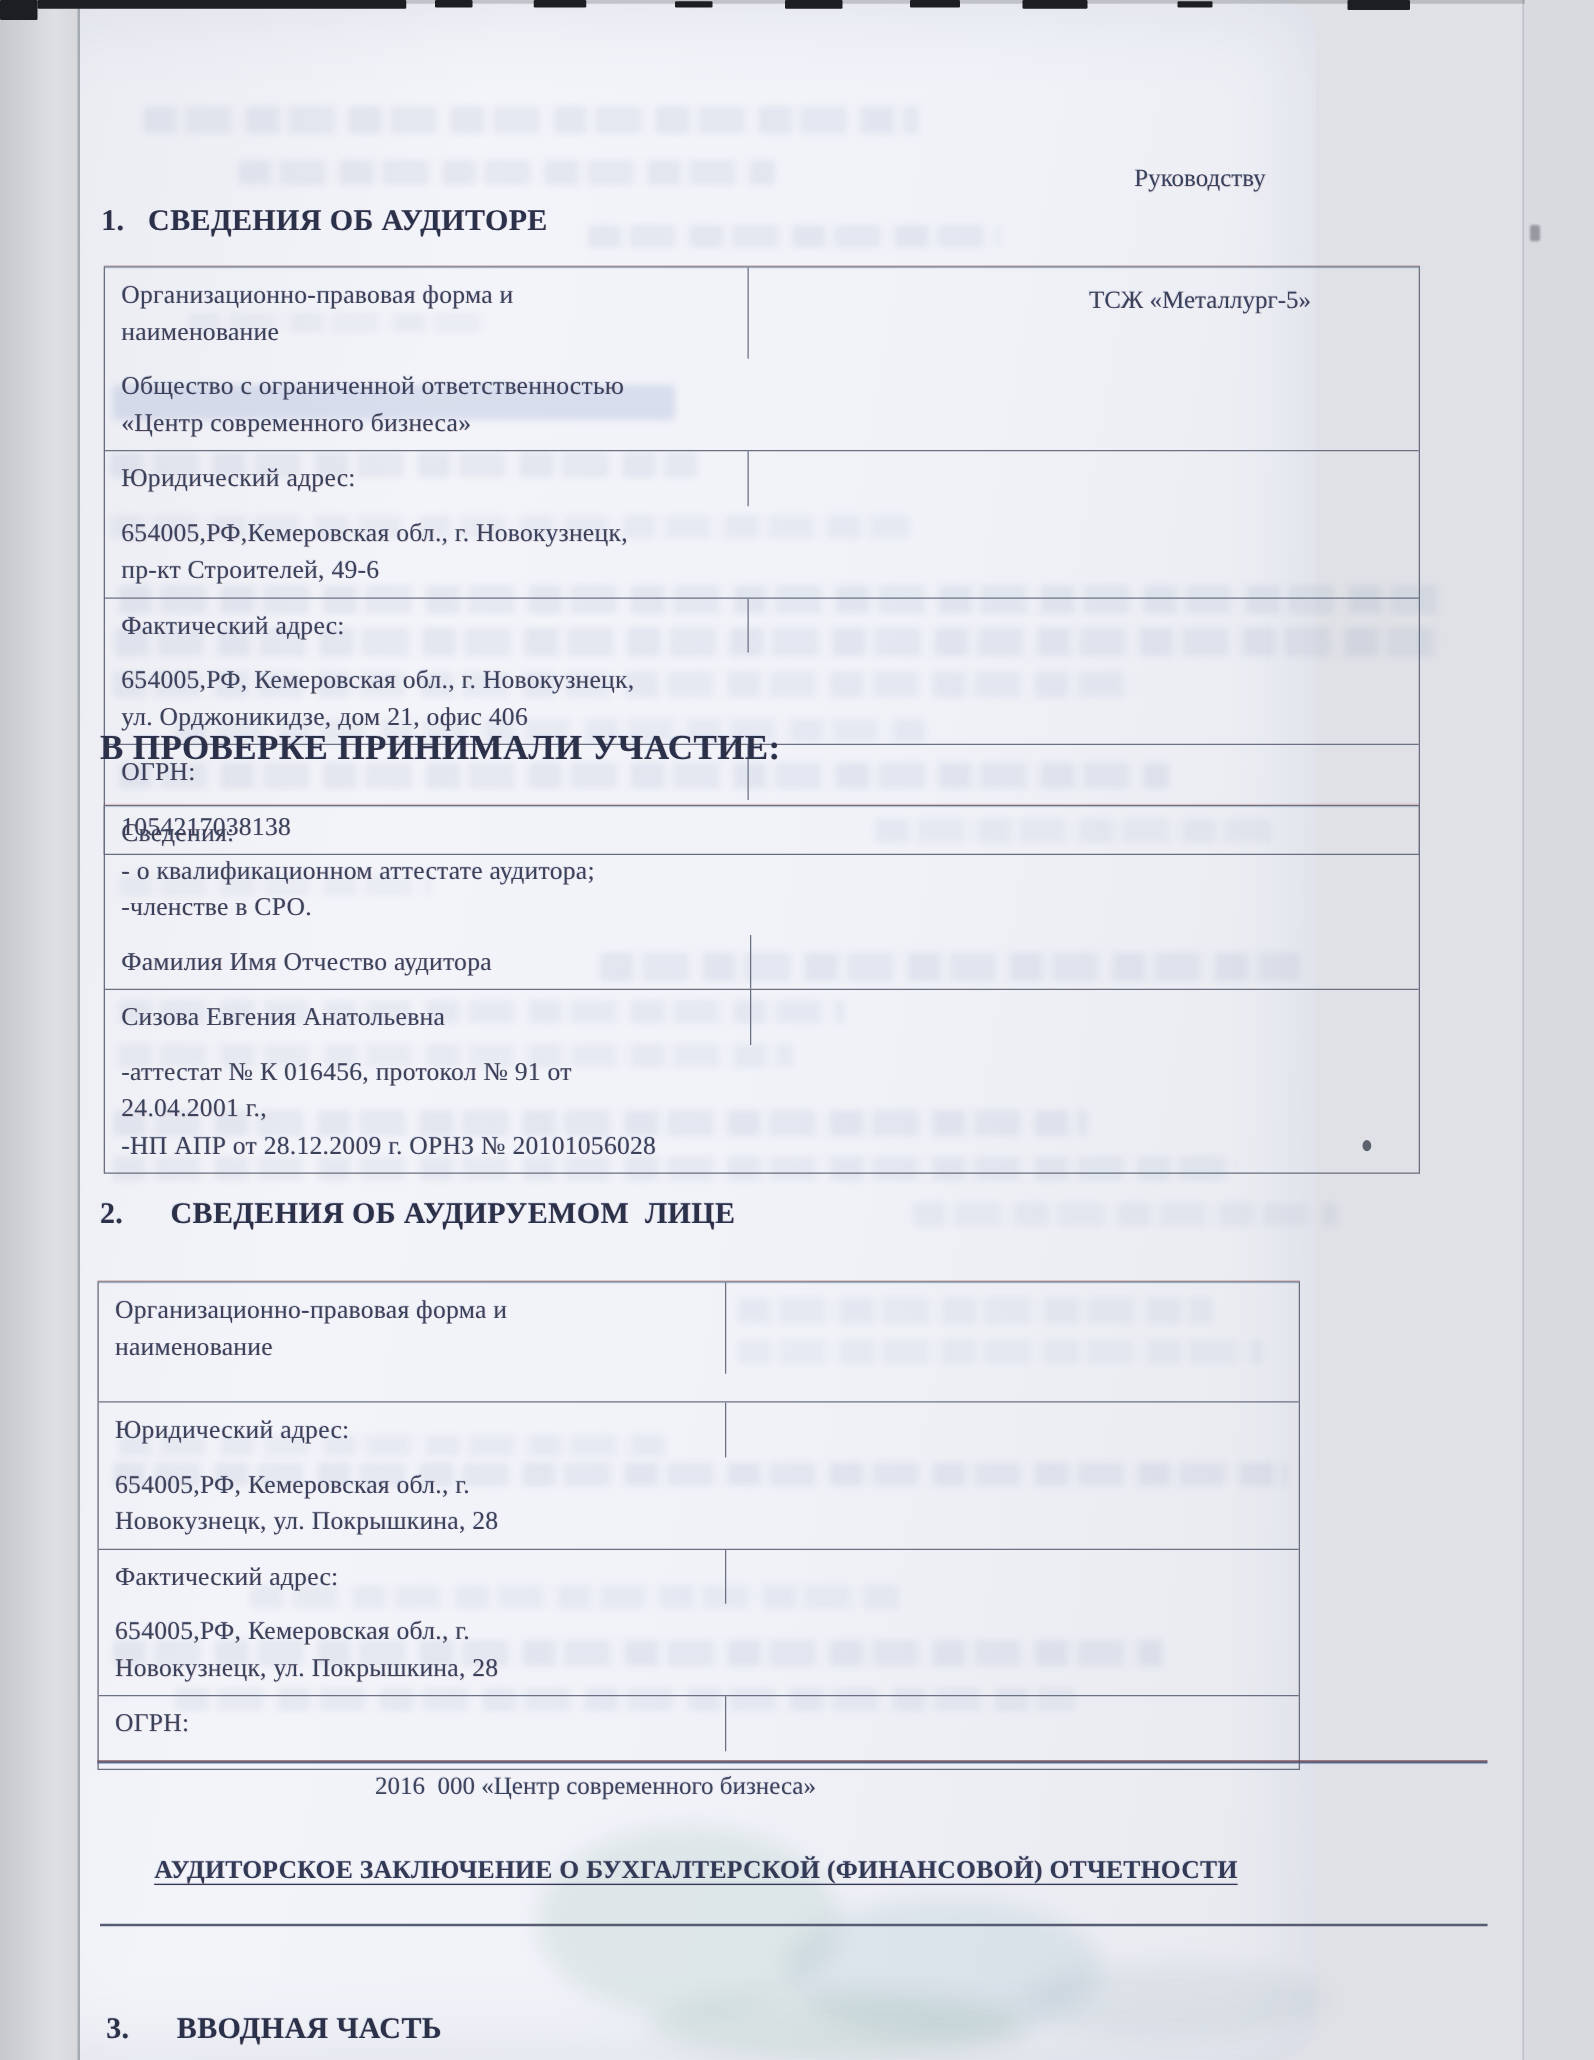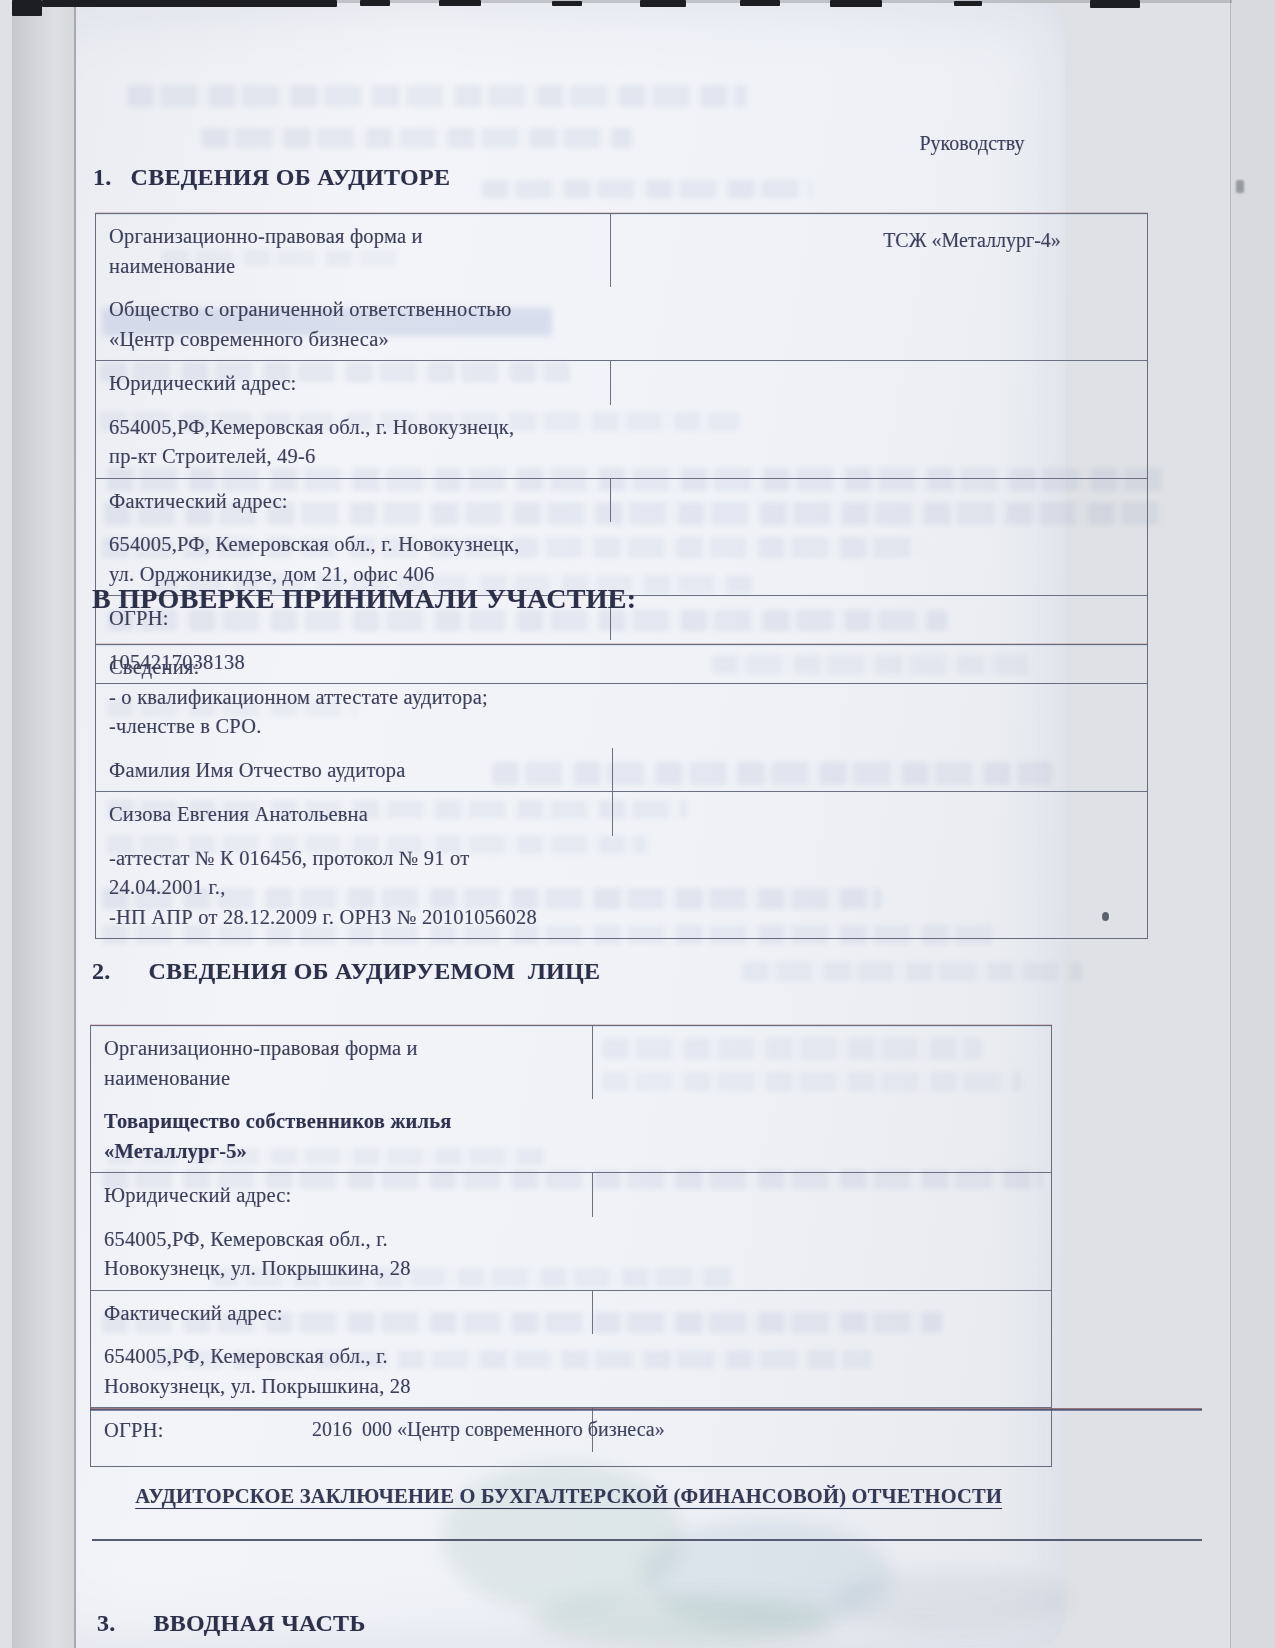--- a/index.html
+++ b/index.html
@@ -2,21 +2,21 @@
 <html lang="ru"><head>
 <meta charset="utf-8">
 <style>
   html,body{margin:0;padding:0;}
   body{
     width:1275px;height:1648px;overflow:hidden;
     font-family:"Liberation Serif","DejaVu Serif",serif;
     background:#dfe1e6;
   }
   .page{
-    position:absolute;left:12px;top:0;width:1053px;height:1648px;
+    position:absolute;left:0;top:0;width:1053px;height:1648px;
     background:linear-gradient(100deg,#e9ebf1 0%,#f3f4f9 30%,#f0f2f8 60%,#e7e9ef 100%);
     box-shadow:inset 0 0 70px rgba(120,130,155,.16);
     border-radius:32px;
   }
   
   .left-strip{position:absolute;left:0;top:0;width:62px;height:1648px;
     background:linear-gradient(to right,#c6c8cd,#dddfe3 70%,#d6d8dc);}
   .page-fold{position:absolute;left:62px;top:0;width:2px;height:1648px;background:#949aa3;opacity:.8;}
   .right-shade{position:absolute;left:1218px;top:0;width:57px;height:1648px;
     background:rgba(205,207,213,.38);border-left:1px solid rgba(120,125,135,.35);}
@@ -112,21 +112,21 @@
   <div class="bleed" style="left:200px;top:1268px;width:520px;height:19px;opacity:.4"></div>
   <div class="bleed" style="left:90px;top:1312px;width:840px;height:21px"></div>
   <div class="bleed" style="left:140px;top:1350px;width:720px;height:19px;opacity:.45"></div>
   <div class="blob" style="left:430px;top:1462px;width:240px;height:150px;background:rgba(110,160,140,.14)"></div>
   <div class="blob" style="left:630px;top:1520px;width:250px;height:110px;background:rgba(100,150,170,.13)"></div>
   <div class="blob" style="left:520px;top:1595px;width:300px;height:50px;background:rgba(110,160,130,.15)"></div>
   <div class="blob" style="left:820px;top:1570px;width:240px;height:60px;background:rgba(120,150,160,.10)"></div>
 
   <div class="header-block t">
     <div>Руководству</div>
-    <div>ТСЖ «Металлург-4»</div>
+    <div>ТСЖ «Металлург-5»</div>
   </div>
 
   <div class="heading t" style="left:81px;top:164px;font-size:24px">1.   СВЕДЕНИЯ ОБ АУДИТОРЕ</div>
 
   <div class="tbl" style="left:83px;top:213px;width:1051px">
     <div class="trow" style="min-height:80px">
       <div class="tcell label t" style="width:515px">Организационно-правовая форма и
 наименование</div>
       <div class="tcell value t">Общество с ограниченной ответственностью
 «Центр современного бизнеса»</div>
@@ -163,22 +163,20 @@
 -НП АПР от 28.12.2009 г. ОРНЗ № 20101056028</div>
     </div>
   </div>
 
   <div class="heading t" style="left:80px;top:958px;font-size:24px">2.      СВЕДЕНИЯ ОБ АУДИРУЕМОМ  ЛИЦЕ</div>
 
   <div class="tbl" style="left:78px;top:1025px;width:960px">
     <div class="trow" style="min-height:95px">
       <div class="tcell label t" style="width:502px">Организационно-правовая форма и
 наименование</div>
-      <div class="tcell value bold t">Товарищество собственников жилья
-«Металлург-5»</div>
     </div>
     <div class="trow" style="min-height:64px">
       <div class="tcell label t" style="width:502px">Юридический адрес:</div>
       <div class="tcell value t">654005,РФ, Кемеровская обл., г.
 Новокузнецк, ул. Покрышкина, 28</div>
     </div>
     <div class="trow" style="min-height:64px">
       <div class="tcell label t" style="width:502px">Фактический адрес:</div>
       <div class="tcell value t">654005,РФ, Кемеровская обл., г.
 Новокузнецк, ул. Покрышкина, 28</div>

